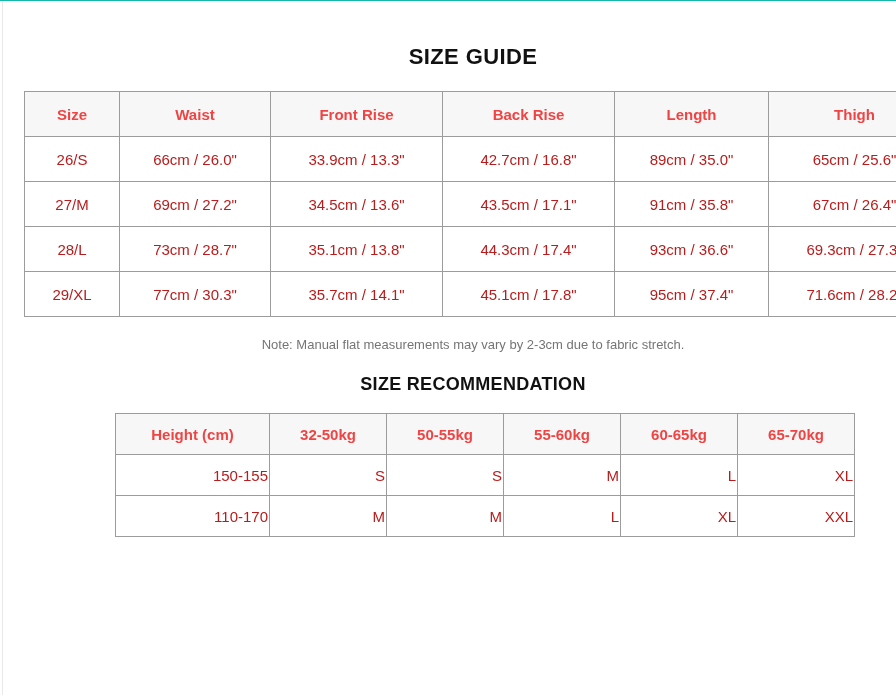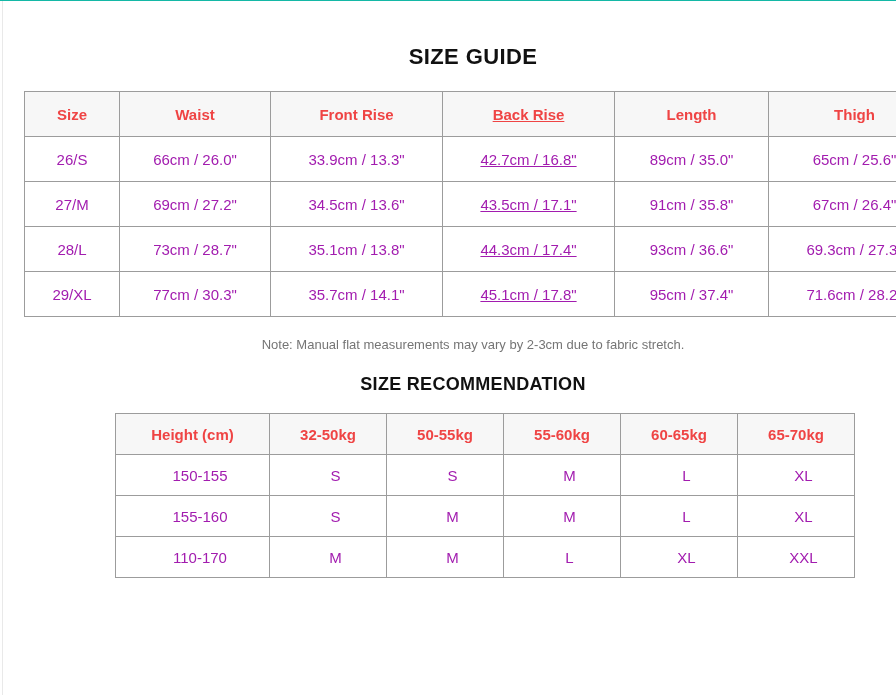--- a/index.html
+++ b/index.html
@@ -51,34 +51,34 @@
   }
   th {
     background: #f7f7f7;
     font-weight: bold;
     font-size: 15px;
     color: #ef4444;
     text-align: center;
   }
   td {
     font-size: 15px;
-    color: #a21caf;
+    color: #b91c1c;
     background: #ffffff;
   }
   
   .size-table {
     width: 898px;
     margin: 22px 0 0 24px;
   }
   .size-table th { height: 42px; }
   .size-table td { height: 42px; text-align: center; }
   .size-table th:nth-child(1), .size-table td:nth-child(1) { width: 92px; }
   .size-table th:nth-child(2), .size-table td:nth-child(2) { width: 148px; }
   .size-table th:nth-child(3), .size-table td:nth-child(3) { width: 169px; }
-  .size-table th:nth-child(4), .size-table td:nth-child(4) { width: 169px; text-decoration: underline; }
+  .size-table th:nth-child(4), .size-table td:nth-child(4) { width: 169px; }
   .size-table th:nth-child(5), .size-table td:nth-child(5) { width: 151px; }
   .size-table th:nth-child(6), .size-table td:nth-child(6) { width: 169px; }
   
   .note {
     width: 946px;
     margin-top: 20px;
     text-align: center;
     font-size: 13px;
     color: #757575;
   }
@@ -93,21 +93,21 @@
     color: #111111;
     letter-spacing: 0.3px;
   }
   
   .rec-table {
     width: 721px;
     margin: 19px 0 0 115px;
     padding-left: 28px;
   }
   .rec-table th { height: 38px; }
-  .rec-table td { height: 38px; text-align: center; padding-left: 16px; }
+  .rec-table td { height: 38px; text-align: right; padding-left: 16px; }
   .rec-table th:nth-child(1), .rec-table td:nth-child(1) { width: 151px; }
   .rec-table th:nth-child(n+2), .rec-table td:nth-child(n+2) { width: 114px; }
 </style>
 </head>
 <body>
 
 <div class="viewport">
   <div class="left-edge"></div>
   <div class="content">
 
@@ -178,28 +178,20 @@
         <tbody>
           <tr>
             <td>150-155</td>
             <td>S</td>
             <td>S</td>
             <td>M</td>
             <td>L</td>
             <td>XL</td>
           </tr>
           <tr>
-            <td>155-160</td>
-            <td>S</td>
-            <td>M</td>
-            <td>M</td>
-            <td>L</td>
-            <td>XL</td>
-          </tr>
-          <tr>
             <td>110-170</td>
             <td>M</td>
             <td>M</td>
             <td>L</td>
             <td>XL</td>
             <td>XXL</td>
           </tr>
         </tbody>
       </table>
 

